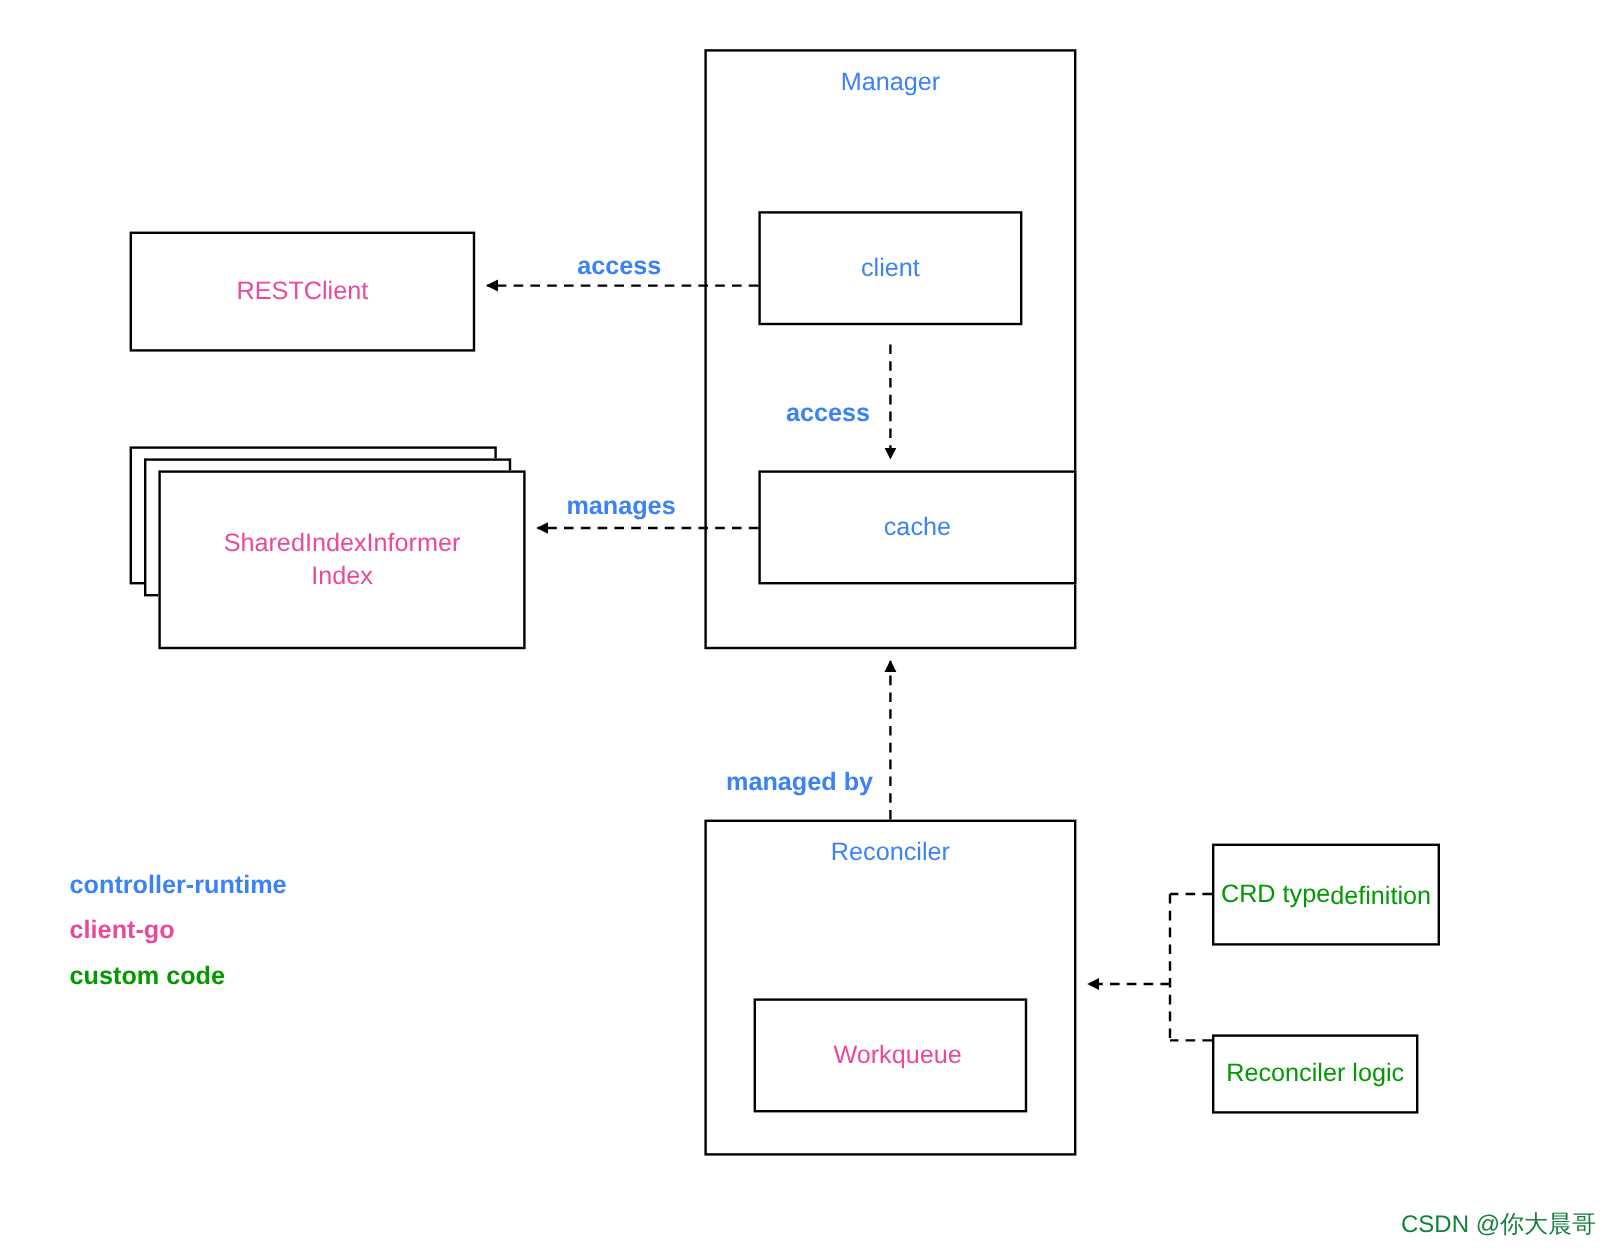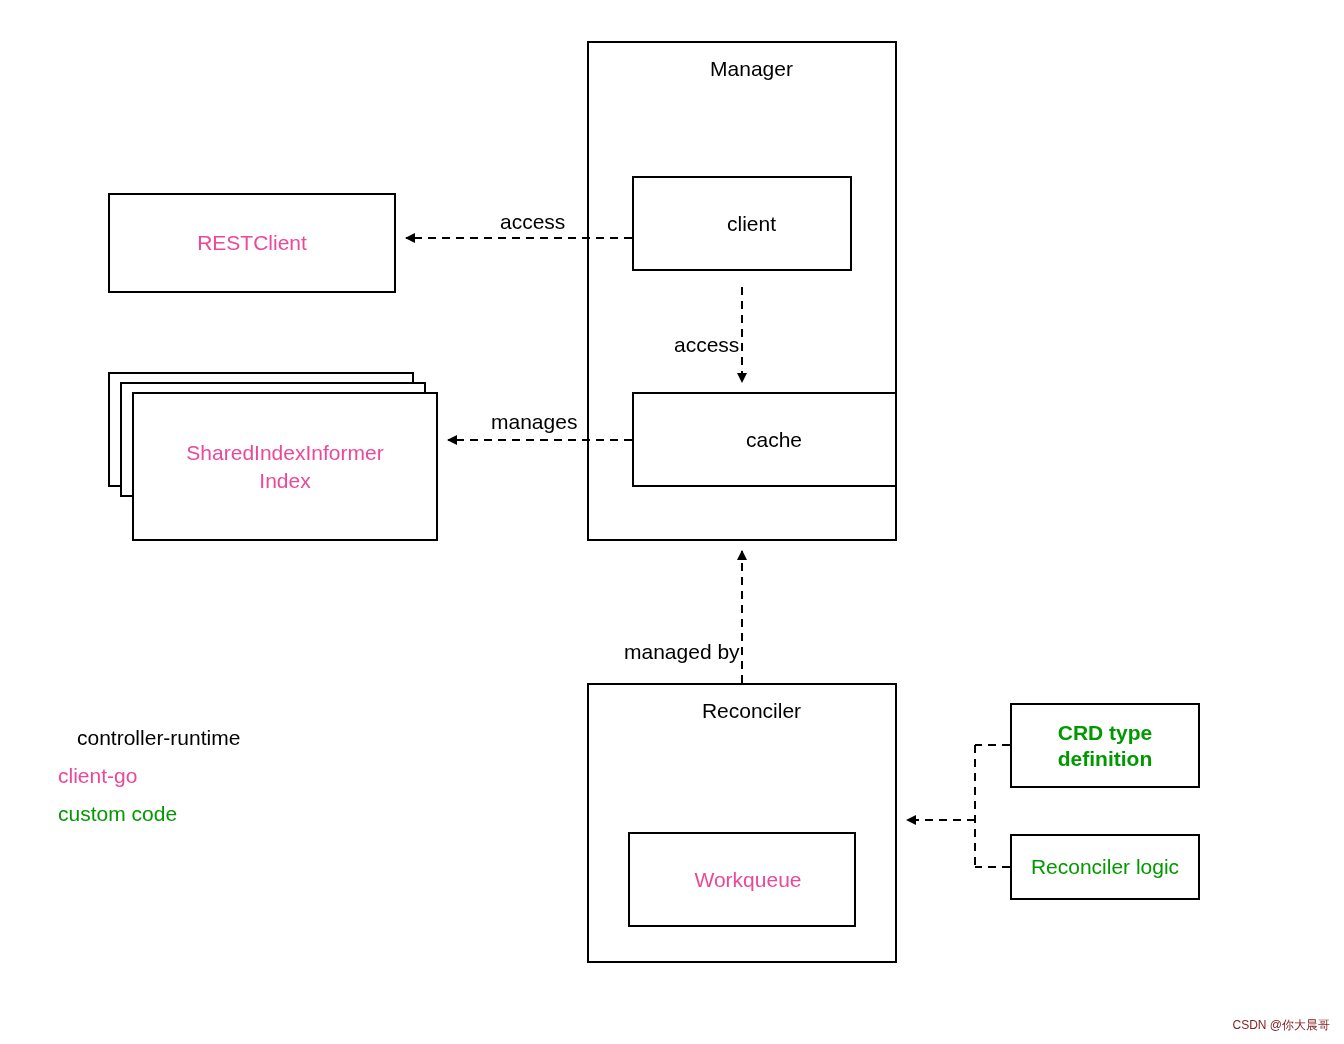--- a/index.html
+++ b/index.html
@@ -28,30 +28,31 @@
       text-align: center;
     }
     .container-box {
       position: absolute;
       border: 2px solid #000;
       background: #fff;
     }
     .label {
       position: absolute;
       white-space: nowrap;
+      font-weight: bold;
     }
     .blue { color: #ec4899; }
     .green { color: #009900; }
-    .black { color: #000000; margin-left: 19px; }
+    .black { color: #3b82f6; }
     .watermark {
       position: absolute;
       bottom: 10px;
       right: 14px;
-      color: #7f1d1d;
-      font-size: 12px;
+      color: #15803d;
+      font-size: 20px;
     }
     svg.overlay {
       position: absolute;
       top: 0;
       left: 0;
       width: 1344px;
       height: 1044px;
       pointer-events: none;
     }
   </style>
@@ -82,26 +83,26 @@
 </div>
 
 <div class="container-box" style="left:587px; top:683px; width:310px; height:280px;">
   <div class="box-title black">Reconciler</div>
 </div>
 
 <div class="box" style="left:628px; top:832px; width:228px; height:95px;padding-left:12px;">
   <span class="blue">Workqueue</span>
 </div>
 
-<div class="box" style="left:1010px; top:703px; width:190px; height:85px; flex-direction:column;font-weight:bold;">
+<div class="box" style="left:1010px; top:703px; width:190px; height:85px; ">
   <span class="green">CRD type</span>
   <span class="green" style="margin-top:2px;">definition</span>
 </div>
 
-<div class="box" style="left:1010px; top:834px; width:190px; height:66px;">
+<div class="box" style="left:1010px; top:862px; width:172px; height:66px;">
   <span class="green">Reconciler logic</span>
 </div>
 
 <div class="label black" style="left:481px; top:210px;">access</div>
 <div class="label black" style="left:655px; top:333px;">access</div>
 <div class="label black" style="left:472px; top:410px;">manages</div>
 <div class="label black" style="left:605px; top:640px;">managed by</div>
 
 <div class="label black" style="left:58px; top:726px;">controller-runtime</div>
 <div class="label blue" style="left:58px; top:764px;">client-go</div>

